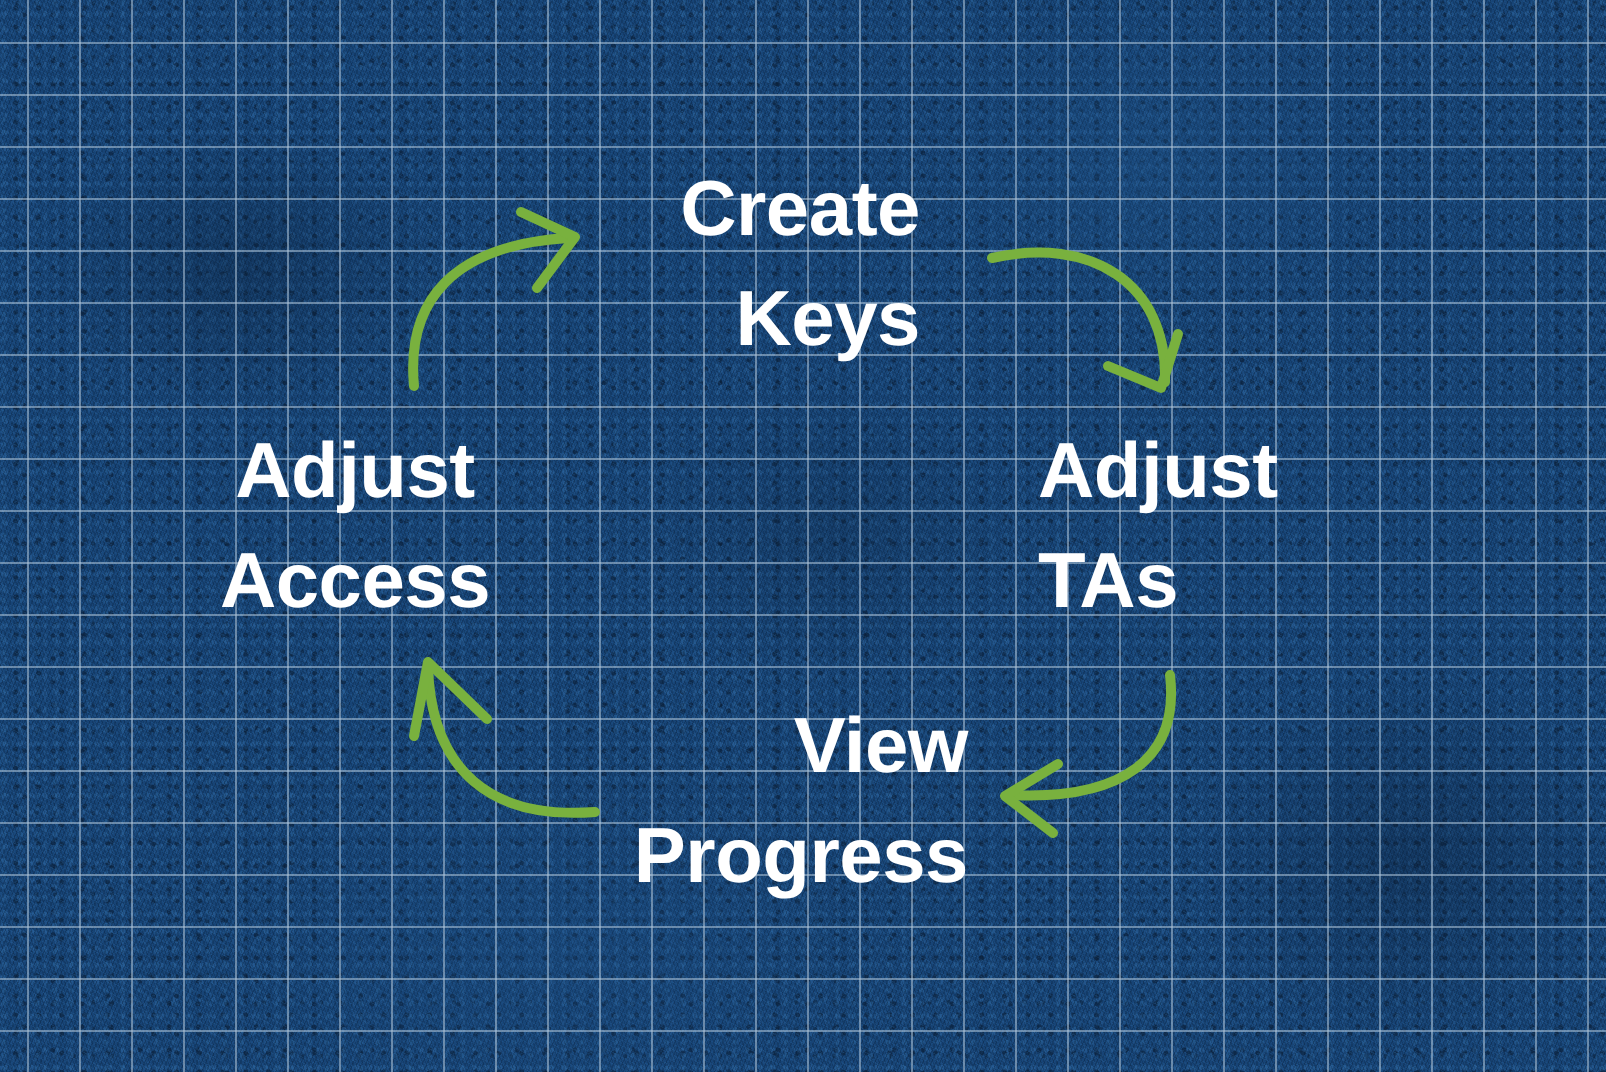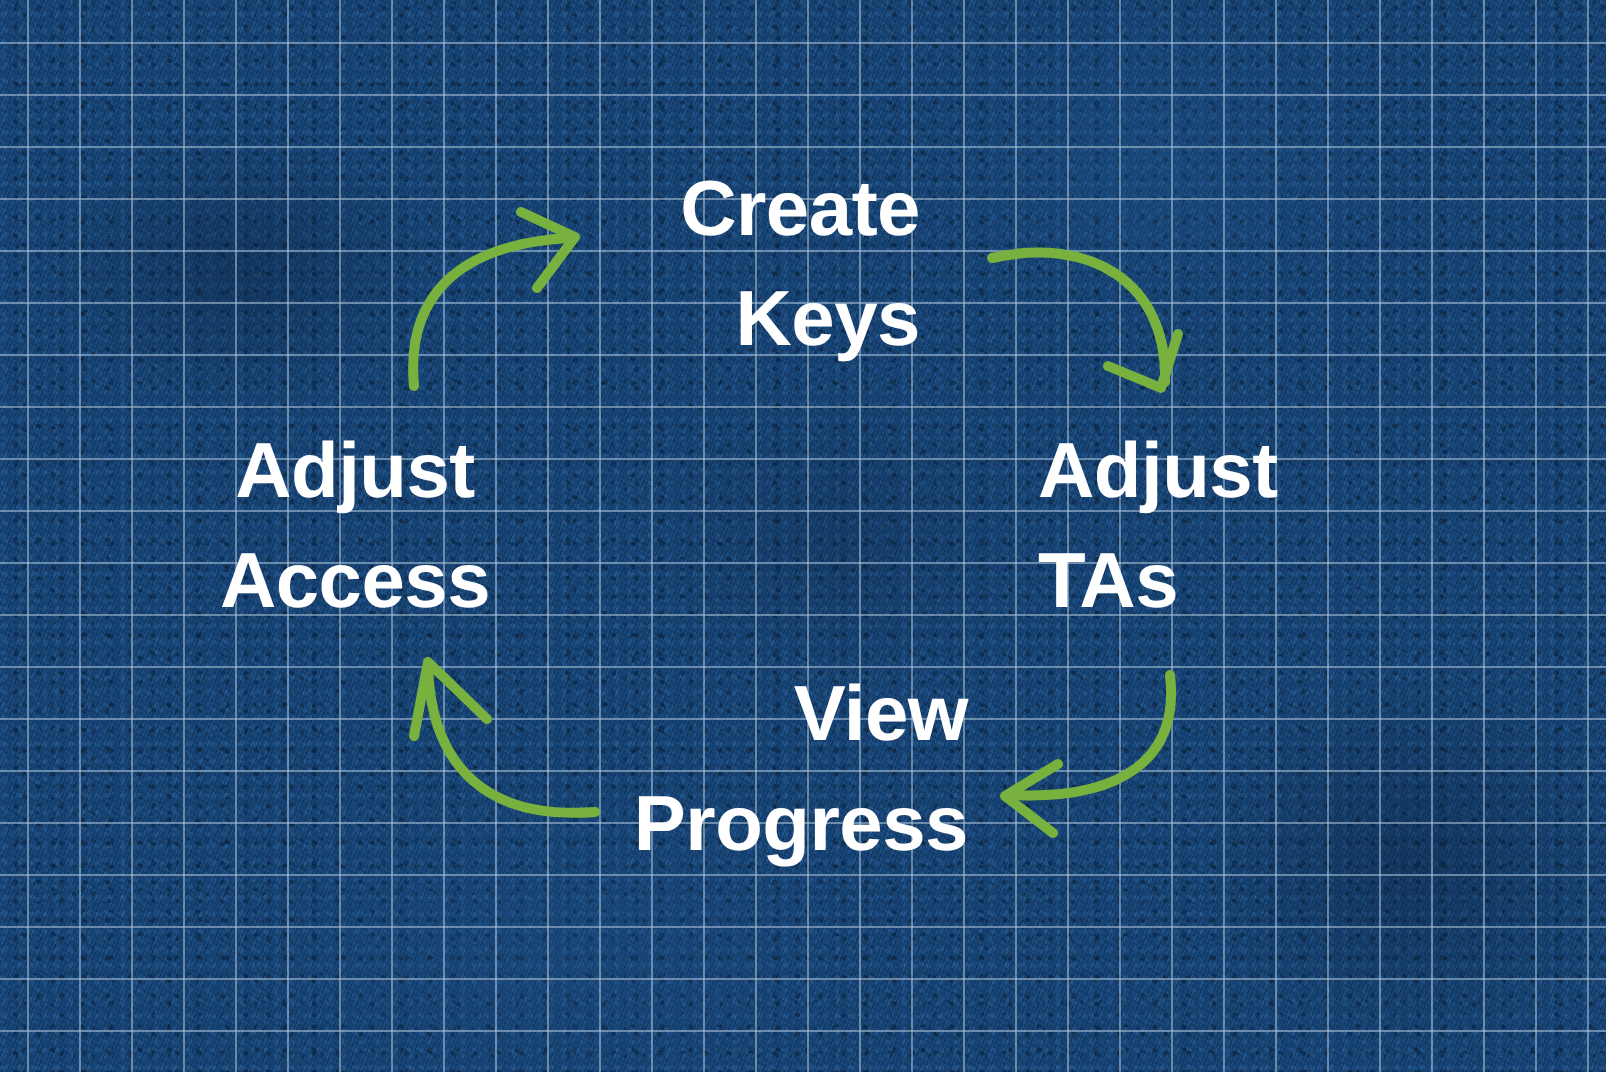--- a/index.html
+++ b/index.html
@@ -81,21 +81,21 @@
     font-family: "Liberation Sans", sans-serif;
     font-size: 78px;
     font-weight: 700;
     line-height: 110px;
     letter-spacing: -0.5px;
     white-space: pre-line;
     text-rendering: geometricPrecision;
   }
   .label-create  { left: 560px; top: 153px; width: 360px; text-align: right; }
   .label-assign  { left: 1038px; top: 415px; width: 420px; text-align: left; }
-  .label-view    { left: 560px; top: 658px; width: 408px; text-align: right; }
+  .label-view    { left: 560px; top: 690px; width: 408px; text-align: right; }
   .label-adjust  { left: 160px; top: 415px; width: 390px; text-align: center; }
 </style>
 </head>
 <body>
 
 <div id="stage">
 
   <div class="bg-base"></div>
   <div class="bg-noise"></div>
   <div class="bg-blotch"></div>

